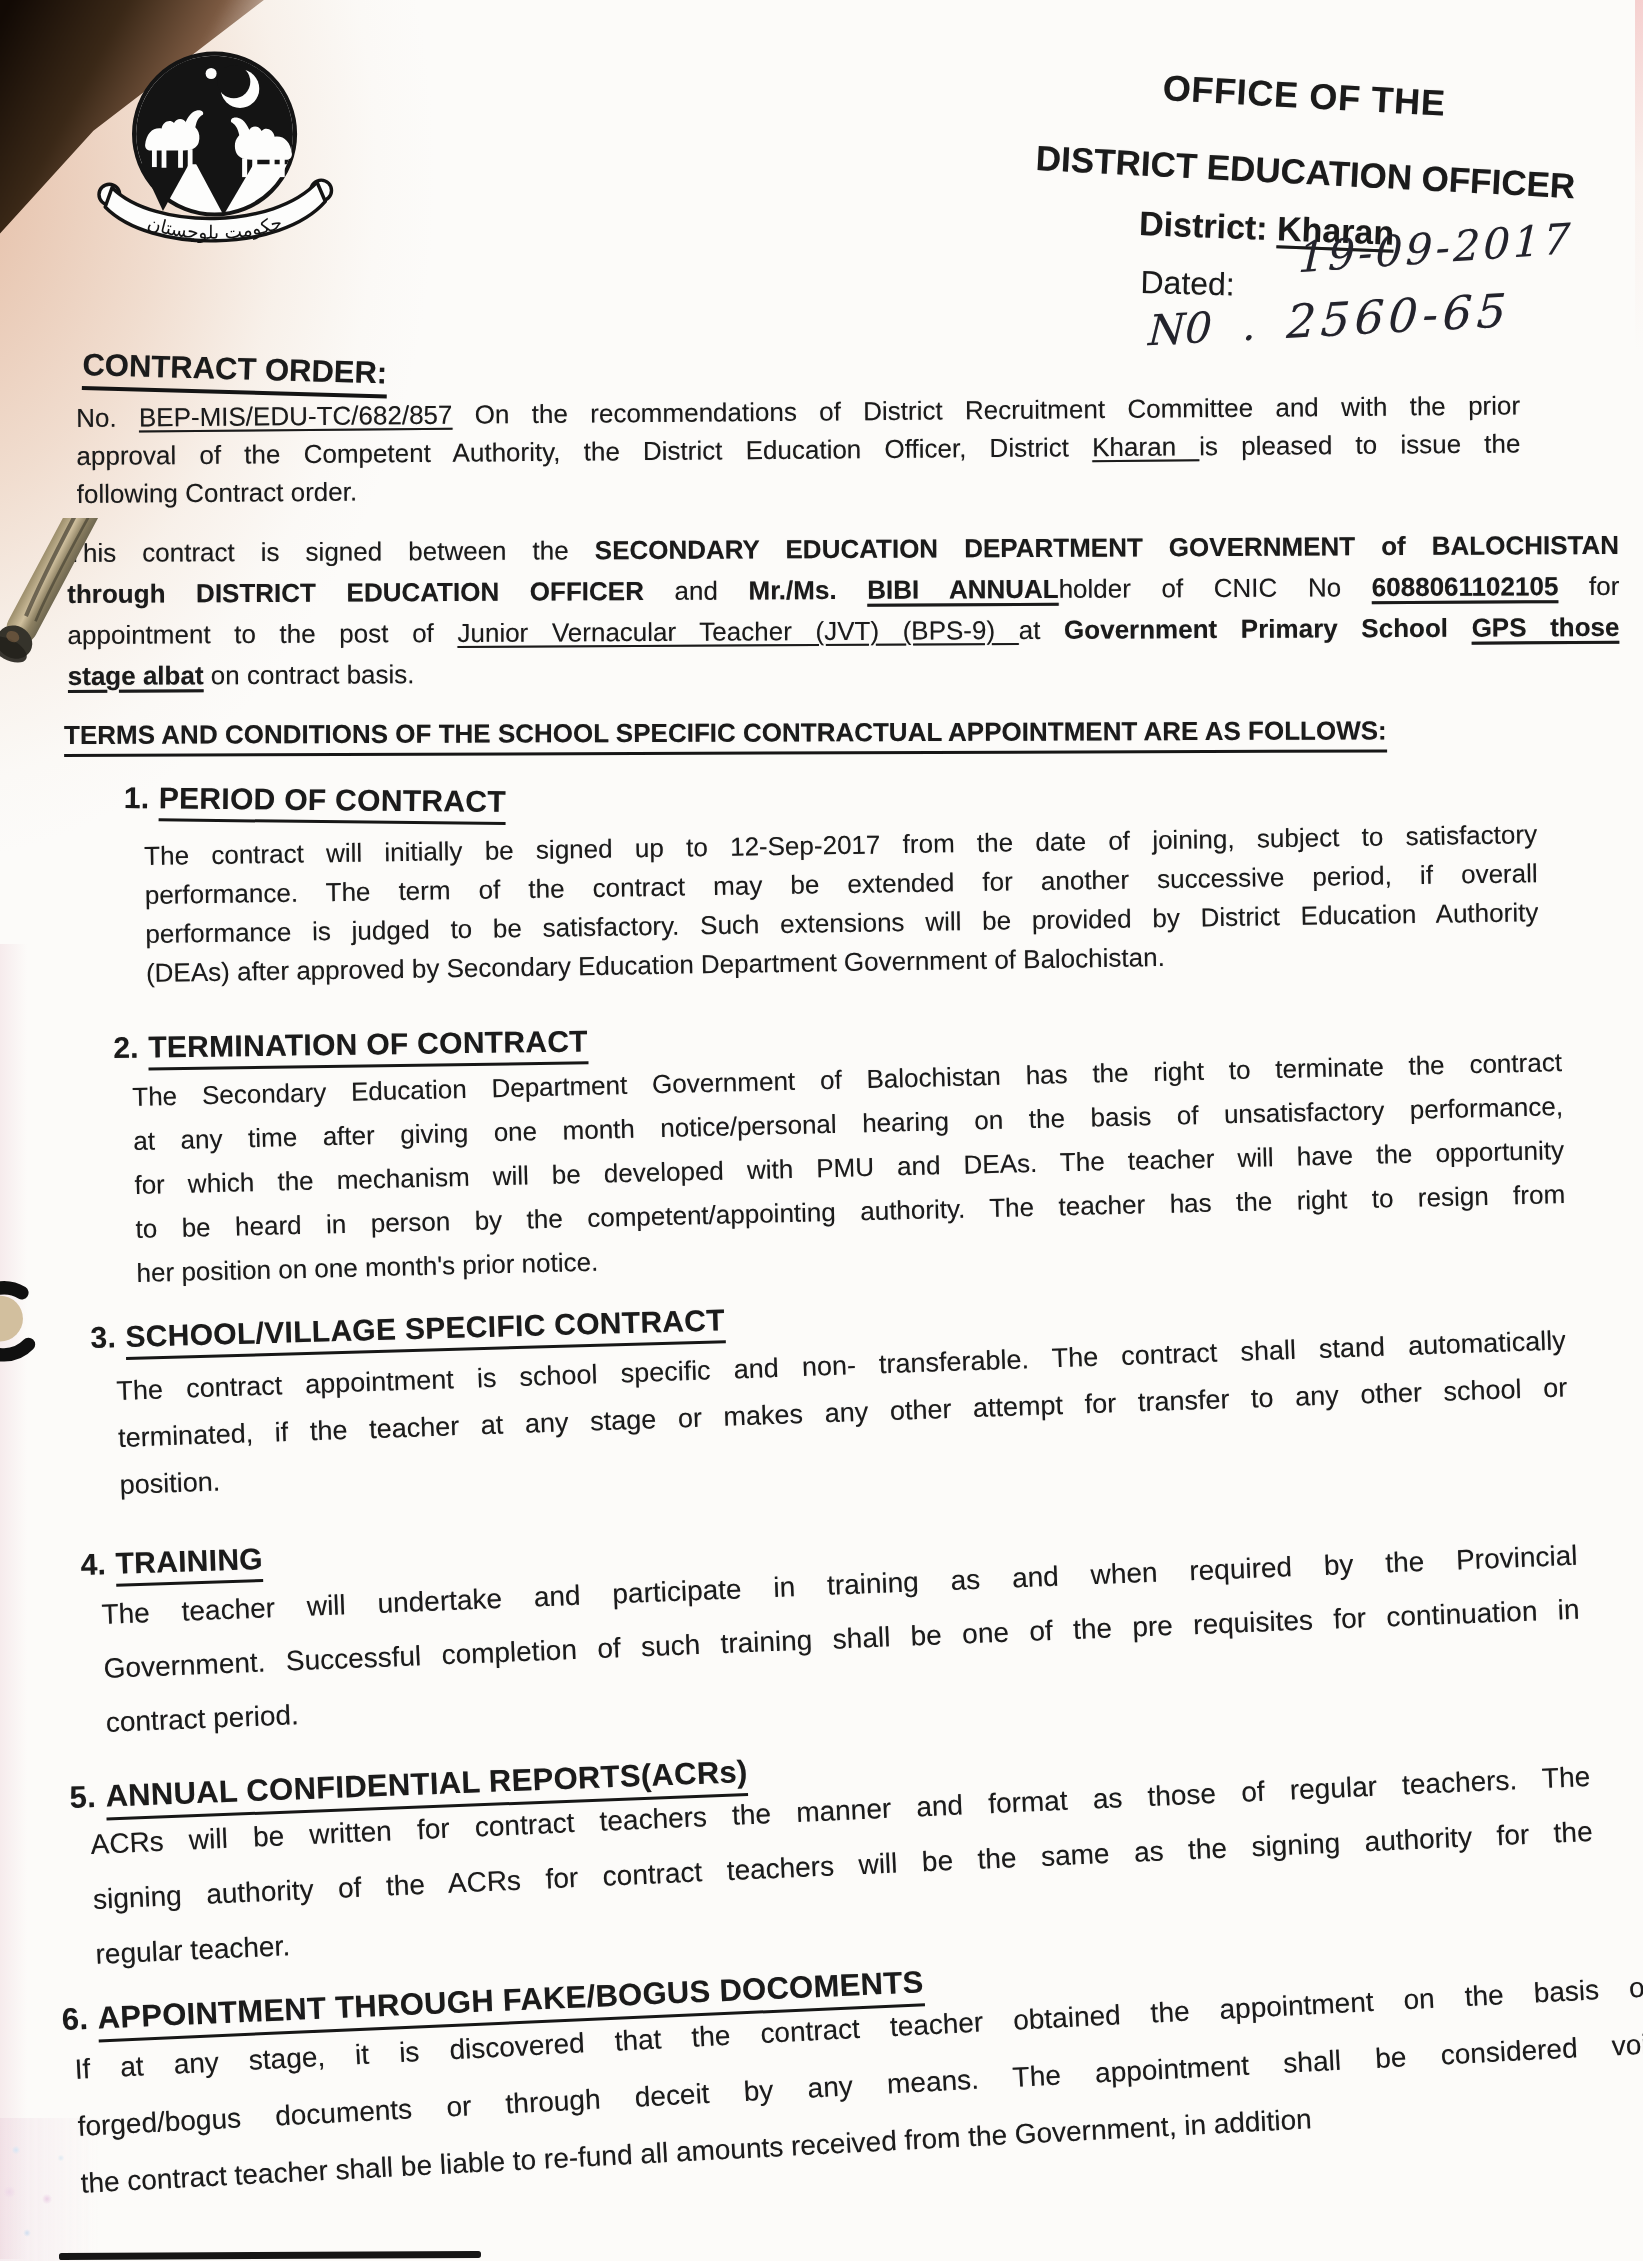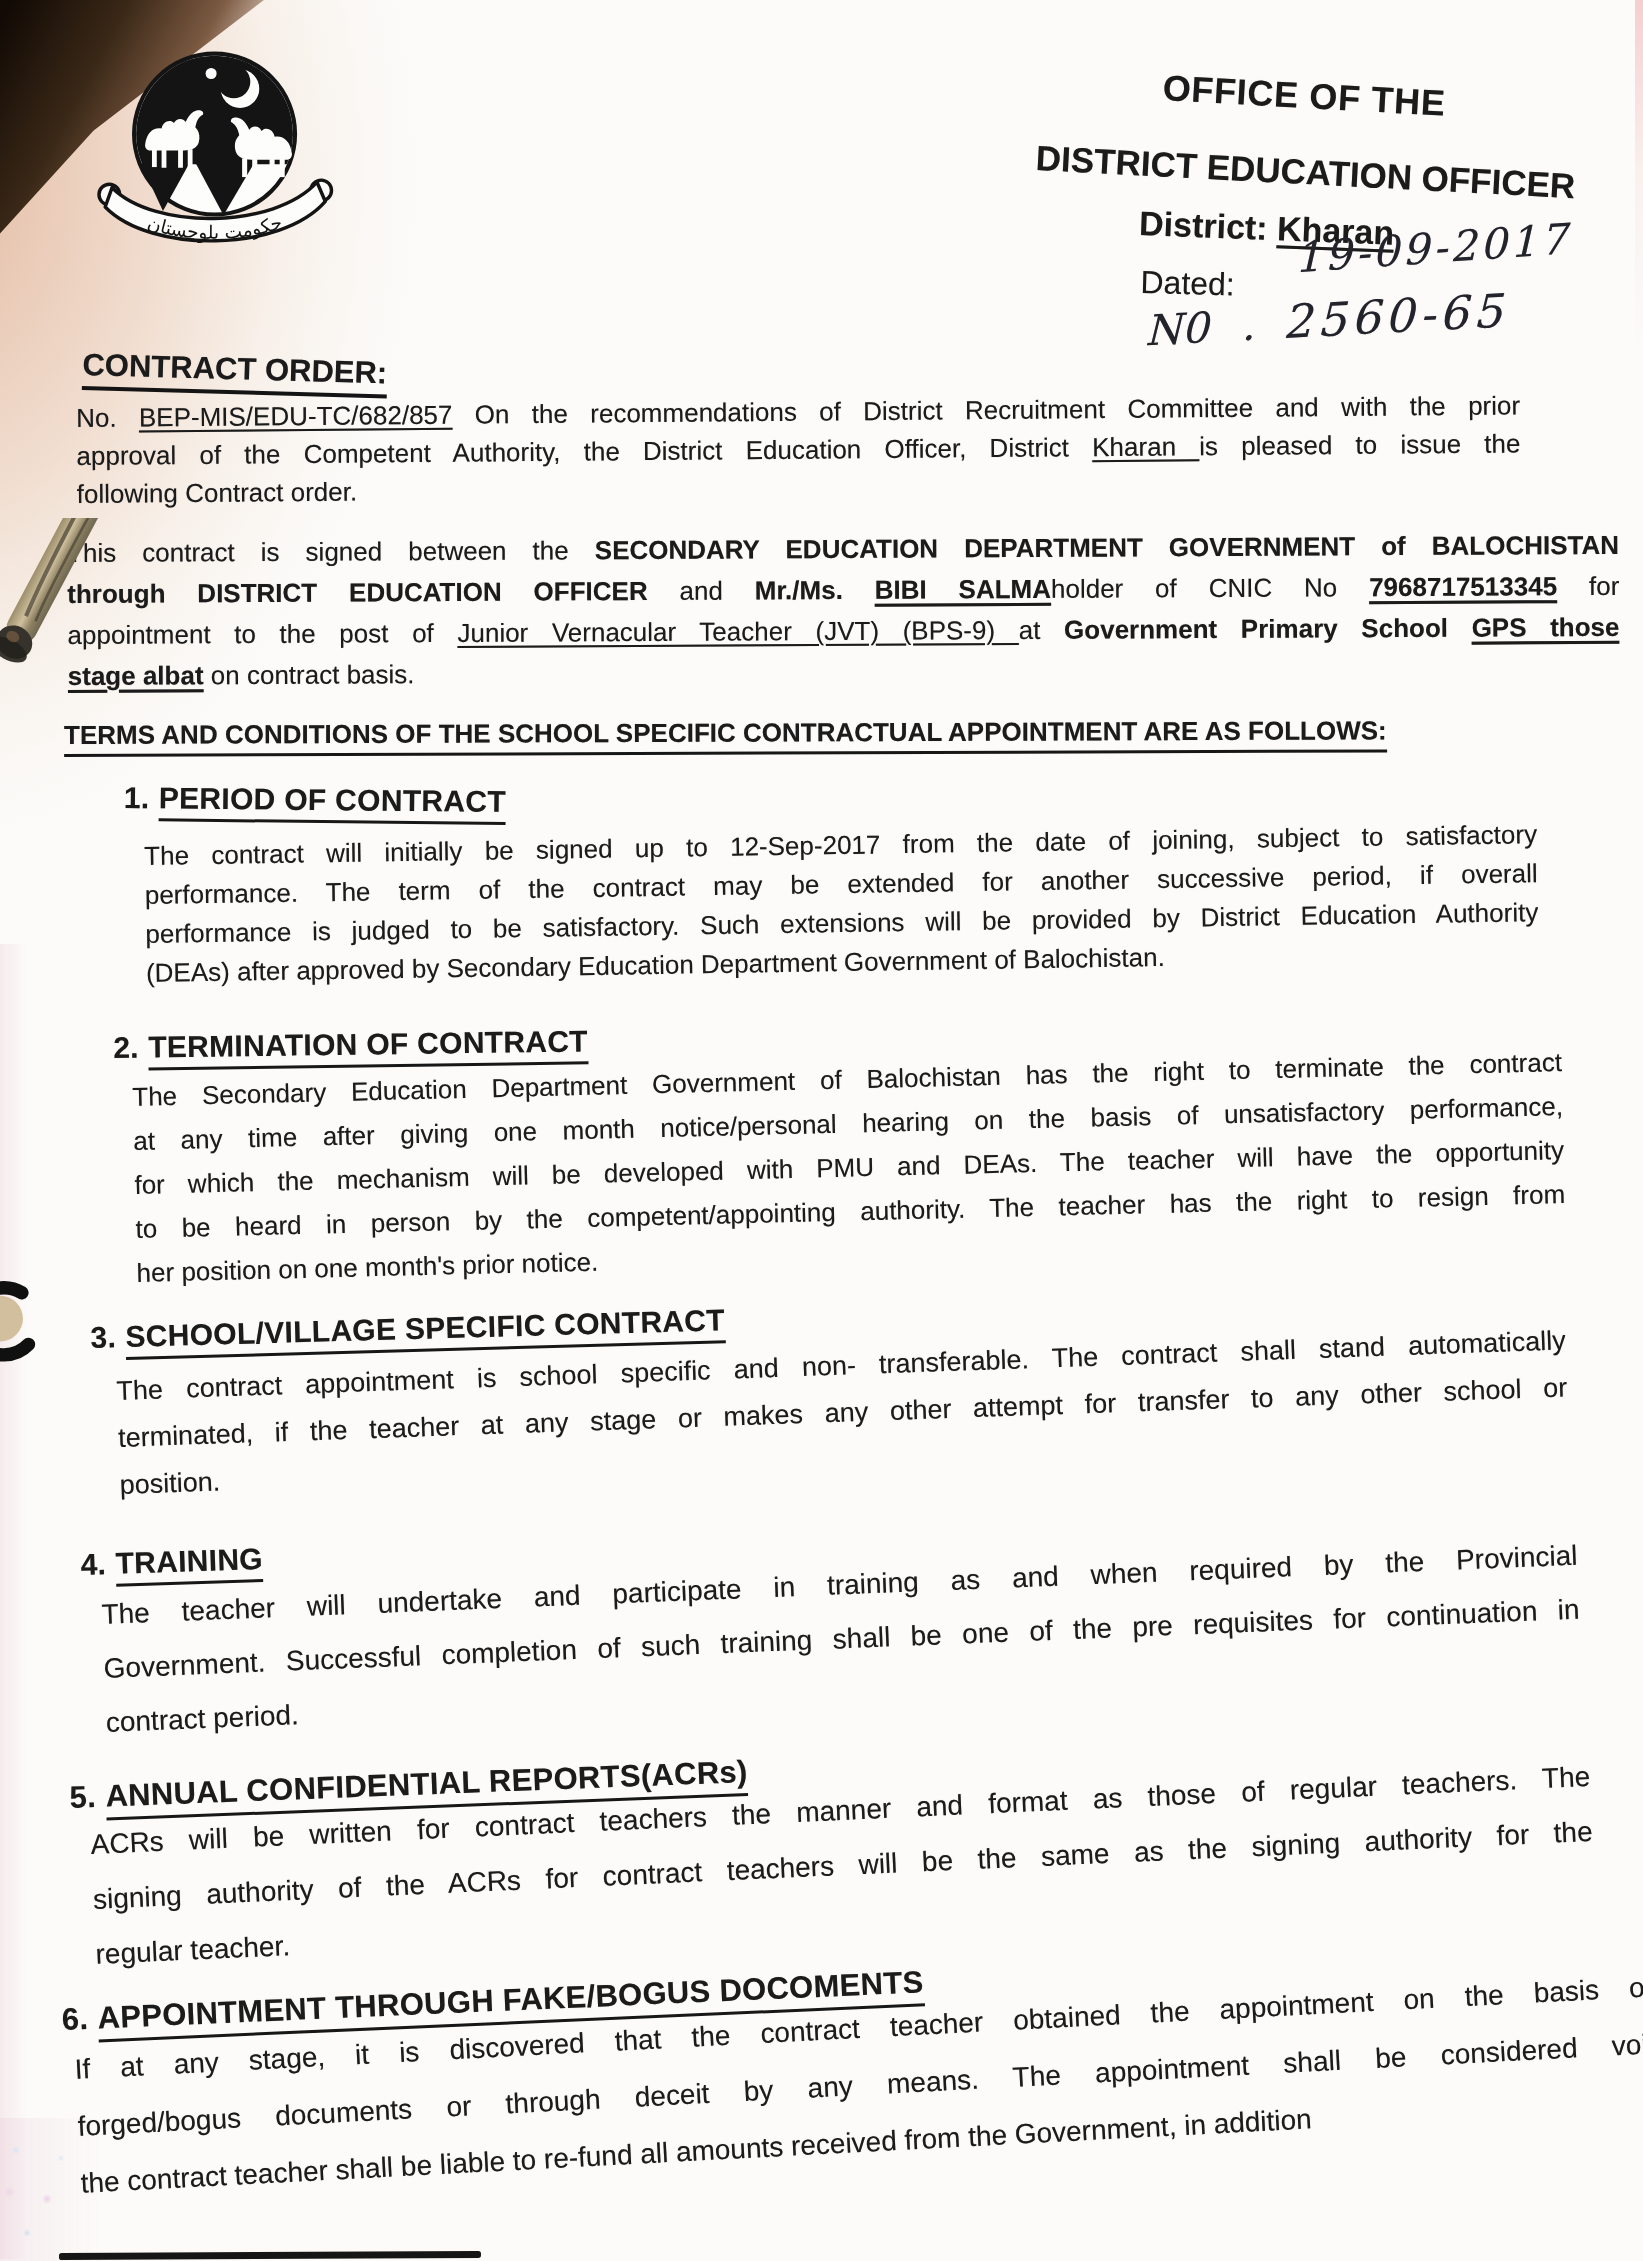--- a/index.html
+++ b/index.html
@@ -128,21 +128,21 @@
     <span>approval of the Competent Authority, the District Education Officer, District </span><span class="u">Kharan </span><span>is pleased to issue the</span>
   </div>
   <div class="ln last" style="height:38px;">following Contract order.</div>
 </div>
 
 <div class="abs block" style="left:67px;top:540px;width:1552px;font-size:26px;transform:rotate(-.3deg);">
   <div class="ln" style="height:41px;">
     <span>This contract is signed between the </span><span class="b">SECONDARY EDUCATION DEPARTMENT GOVERNMENT of BALOCHISTAN</span>
   </div>
   <div class="ln" style="height:41px;">
-    <span class="b">through DISTRICT EDUCATION OFFICER</span><span> and </span><span class="b">Mr./Ms. </span><span class="bu">BIBI SALMA</span><span>holder of CNIC No </span><span class="bu">7968717513345</span><span> for</span>
+    <span class="b">through DISTRICT EDUCATION OFFICER</span><span> and </span><span class="b">Mr./Ms. </span><span class="bu">BIBI ANNUAL</span><span>holder of CNIC No </span><span class="bu">6088061102105</span><span> for</span>
   </div>
   <div class="ln" style="height:41px;">
     <span>appointment to the post of </span><span class="u">Junior Vernacular Teacher (JVT) (BPS-9) </span><span>at </span><span class="b">Government Primary School </span><span class="bu">GPS those</span>
   </div>
   <div class="ln last" style="height:41px;">
     <span class="bu">stage albat</span><span> on contract basis.</span>
   </div>
 </div>
 
 <div class="abs doc b" style="left:64px;top:720px;font-size:26px;transform:rotate(-.2deg);white-space:nowrap;">

